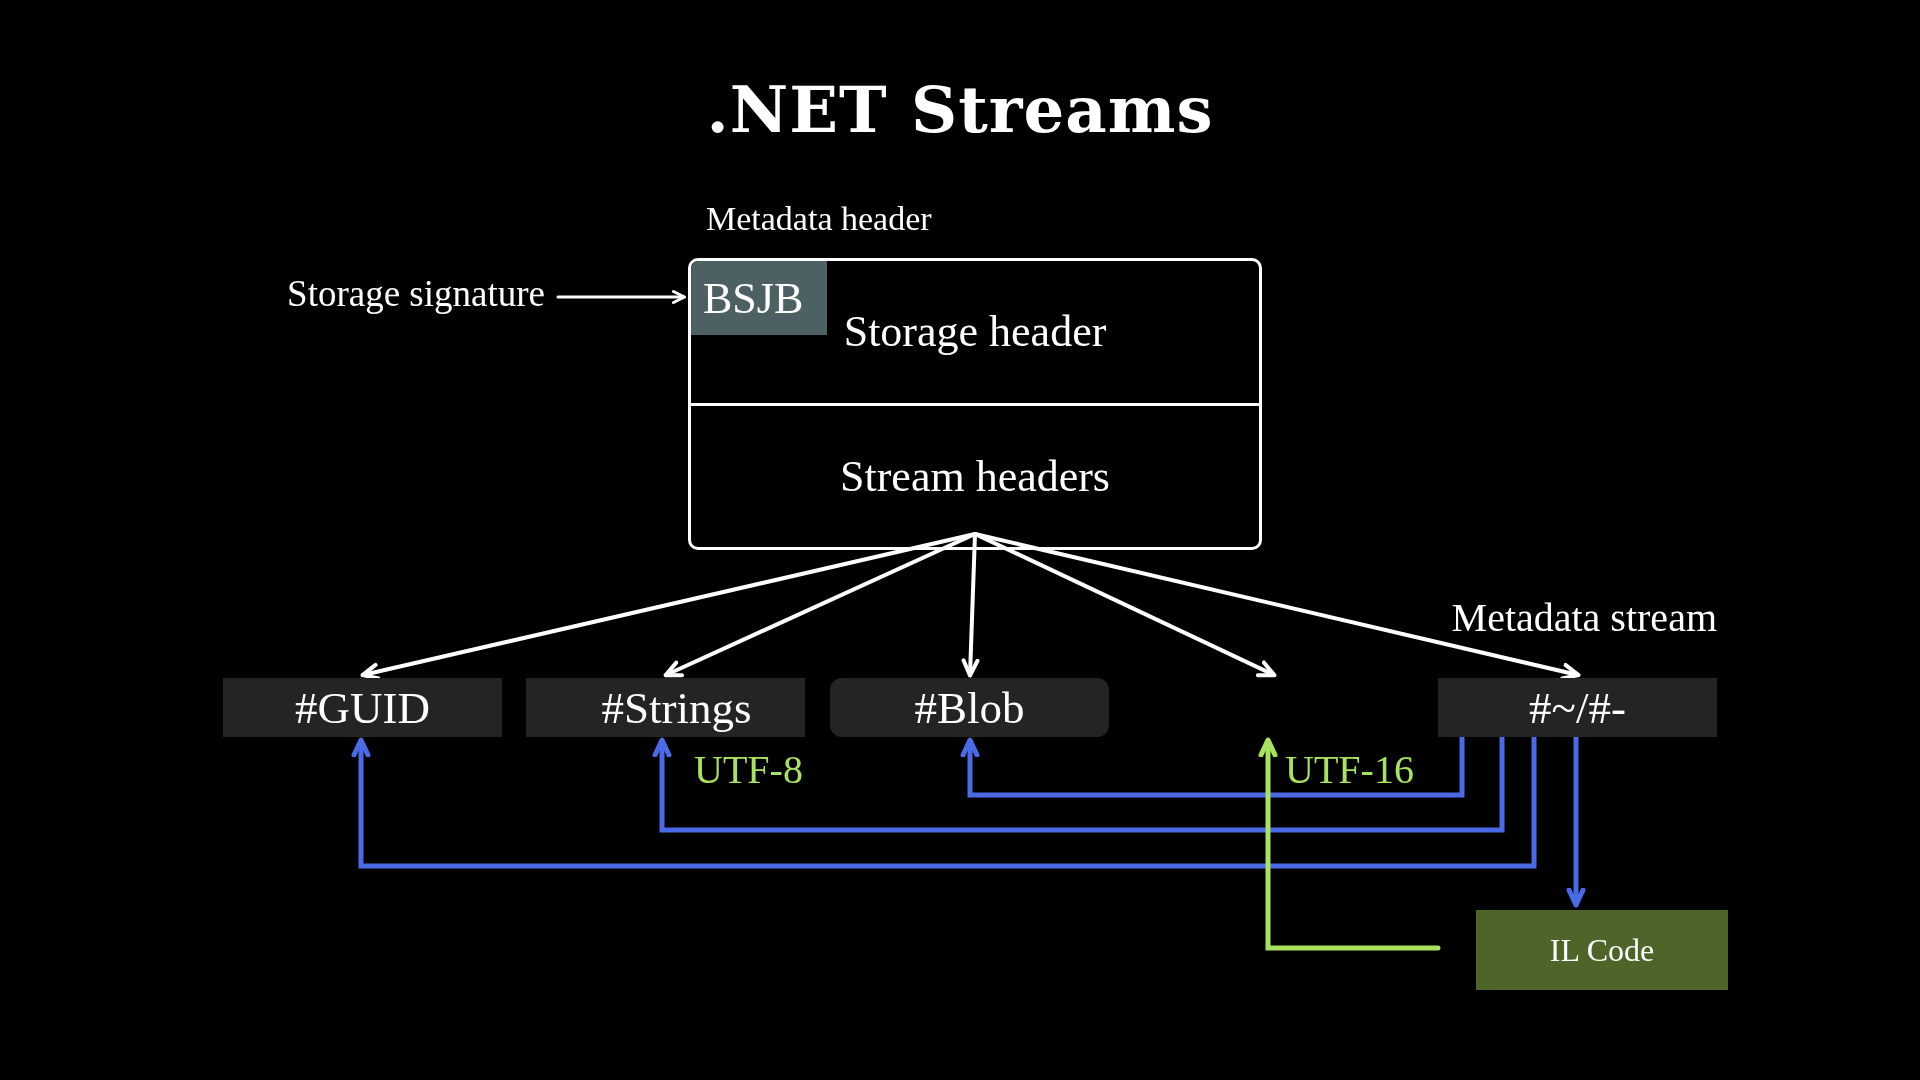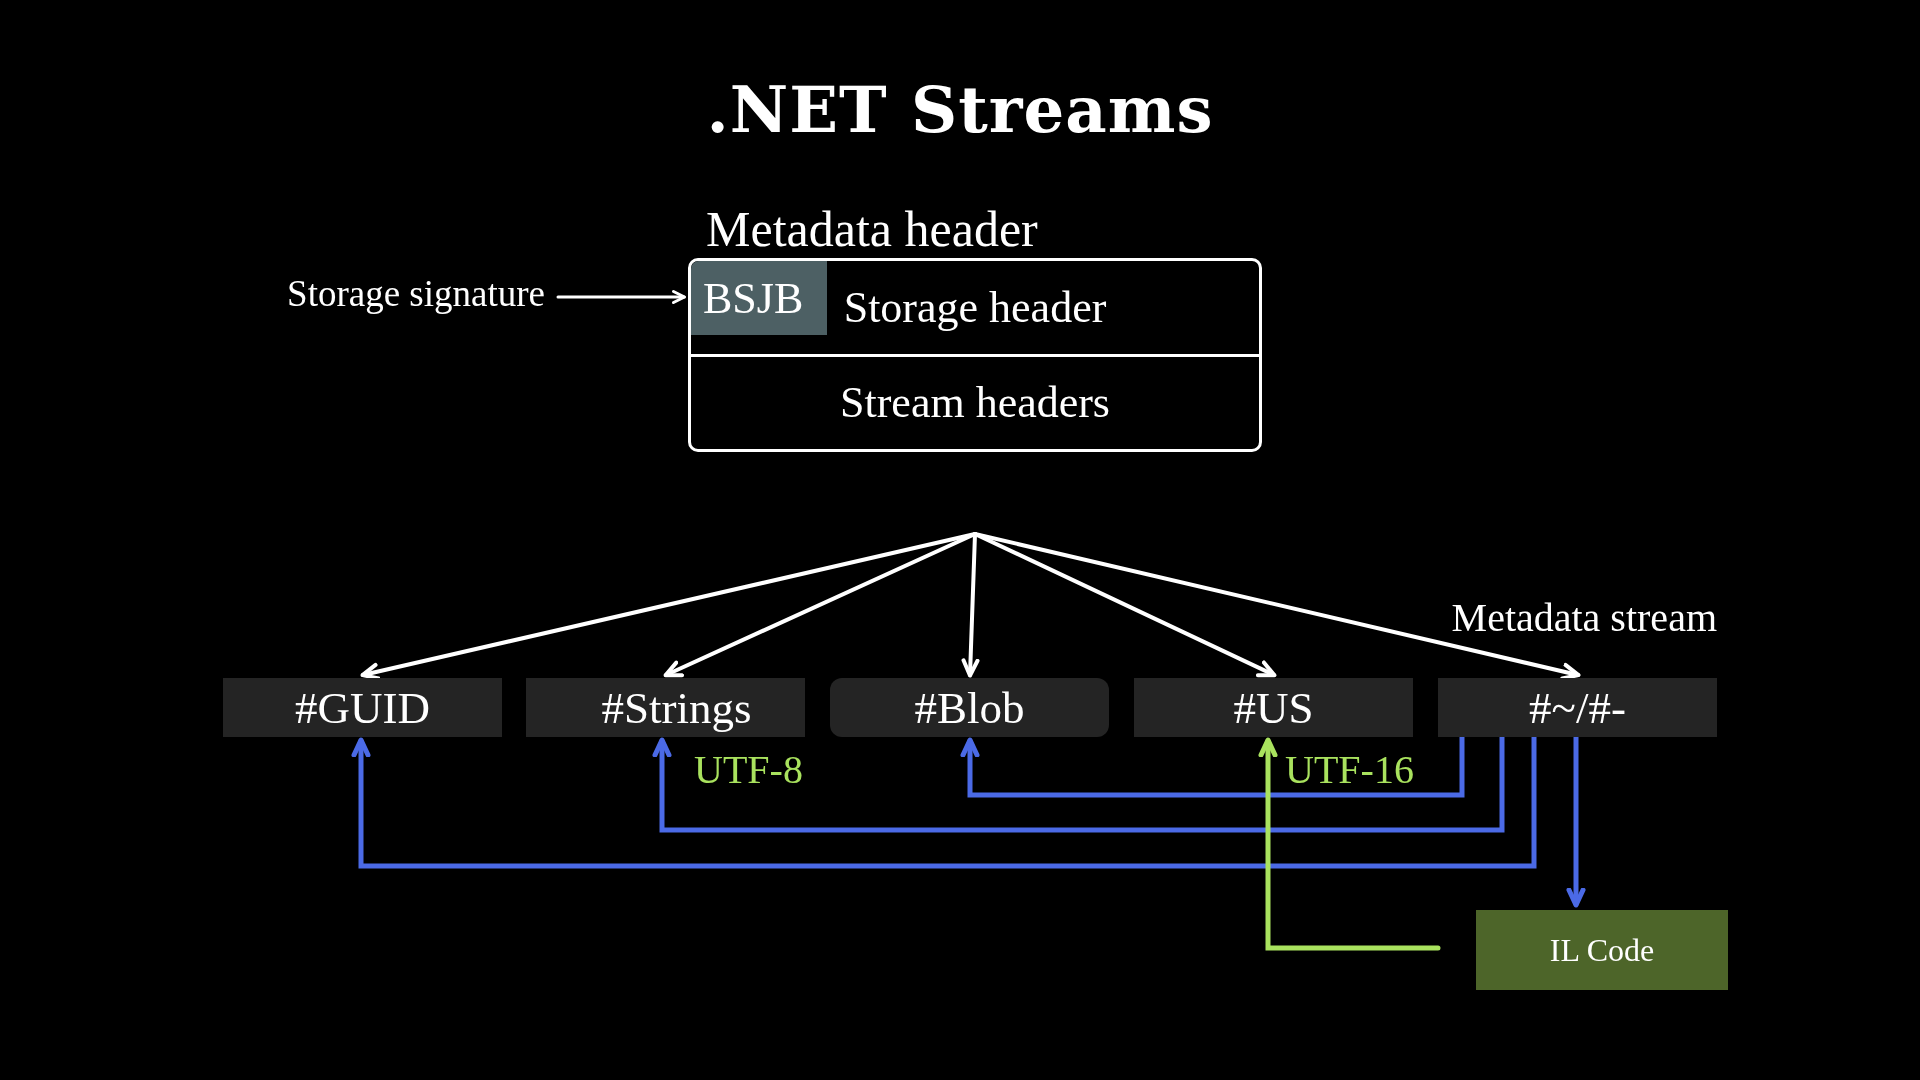--- a/index.html
+++ b/index.html
@@ -16,29 +16,29 @@
   body{background:var(--background);font-family:"Liberation Serif","DejaVu Serif",serif;color:var(--text-primary);}
   .stage{position:relative;width:1920px;height:1080px;background:var(--background);}
 
   .title{
     position:absolute;left:0;top:72px;width:1920px;
     text-align:center;font-family:"DejaVu Serif","Liberation Serif",serif;
     font-weight:700;font-size:64px;letter-spacing:1px;
   }
 
   .lbl{position:absolute;white-space:nowrap;}
-  .lbl-metadata-header{left:706px;top:200px;font-size:50px;}
+  .lbl-metadata-header{left:706px;top:200px;font-size:34px;}
   .lbl-storage-signature{left:245px;top:272px;width:300px;text-align:right;font-size:37px;}
   .lbl-metadata-stream{left:1417px;top:594px;width:300px;text-align:right;font-size:40px;}
   .lbl-green{color:var(--encoding-green);font-size:40px;}
   .lbl-utf8{left:694px;top:746px;}
   .lbl-utf16{left:1285px;top:746px;}
 
   .metadata-box{
-    position:absolute;left:688px;top:258px;width:574px;height:194px;
+    position:absolute;left:688px;top:258px;width:574px;height:292px;
     border:3px solid var(--text-primary);border-radius:10px;
     display:flex;flex-direction:column;
   }
   .metadata-box .section{
     position:relative;flex:1;display:flex;align-items:center;justify-content:center;
     font-size:44px;
   }
   .metadata-box .section.top{border-bottom:3px solid var(--text-primary);}
   .sig-chip{
     position:absolute;left:0;top:0;width:136px;height:74px;
@@ -136,23 +136,20 @@
 
   <div class="stream-box stream-guid">
     <span>#GUID</span>
   </div>
   <div class="stream-box stream-strings">
     <span>#Strings</span>
   </div>
   <div class="stream-box stream-blob">
     <span>#Blob</span>
   </div>
-  <div class="stream-box stream-us">
-    <span>#US</span>
-  </div>
   <div class="stream-box stream-tables">
     <span>#~/#-</span>
   </div>
 
   <div class="lbl lbl-green lbl-utf8">UTF-8</div>
   <div class="lbl lbl-green lbl-utf16">UTF-16</div>
 
   <div class="il-box">
     <span>IL Code</span>
   </div>

